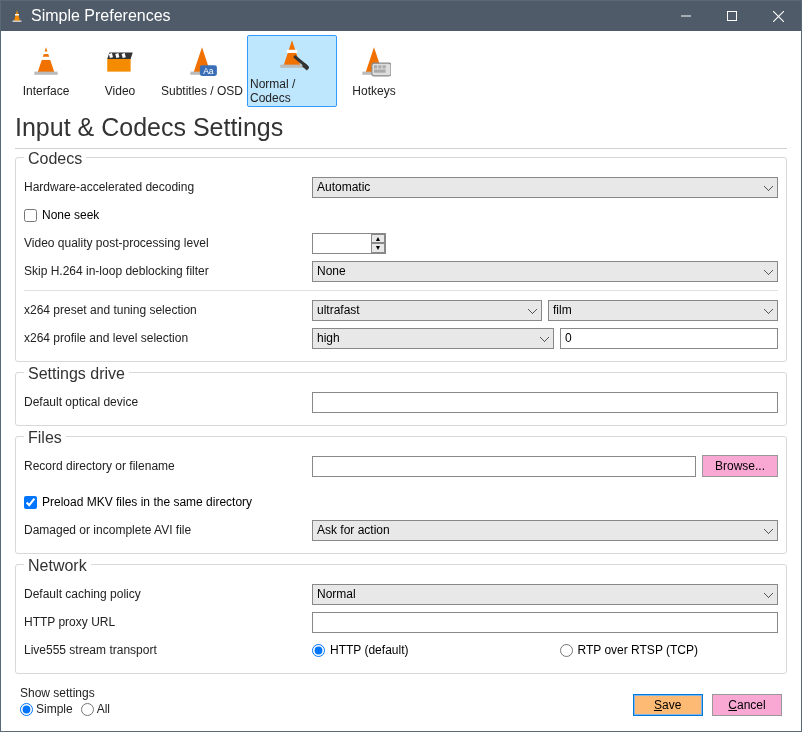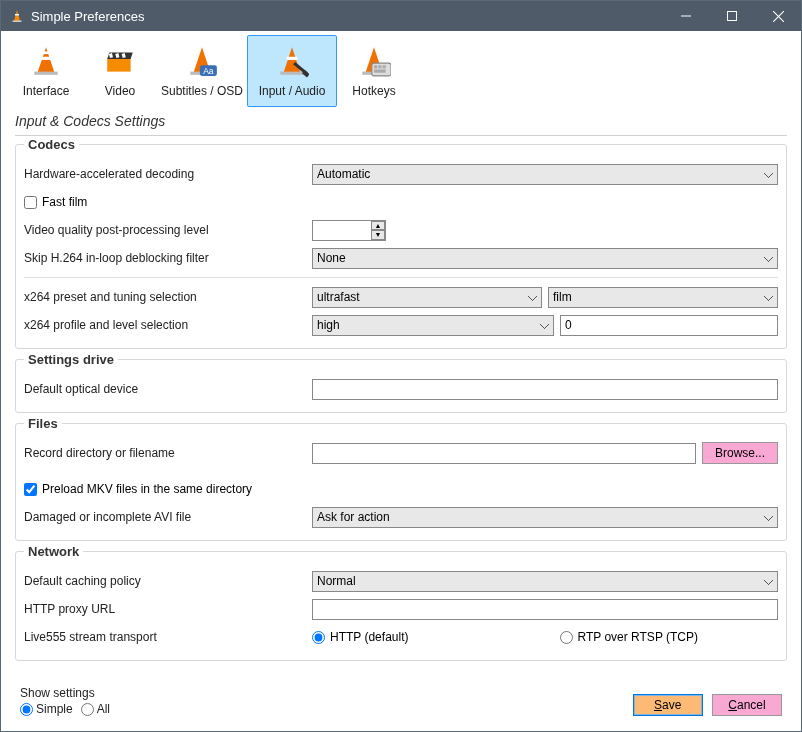--- a/index.html
+++ b/index.html
@@ -14,21 +14,21 @@
 }
 .titlebar {
   height: 30px;
   background: #4f5b68;
   color: #fff;
   display: flex;
   align-items: center;
   padding: 0 0 0 8px;
 }
 .titlebar .t-icon { width: 16px; height: 16px; margin-right: 6px; }
-.titlebar .t-title { flex: 1; font-size: 13px; }
+.titlebar .t-title { flex: 1; font-size: 16px; }
 .titlebar .winbtn {
   width: 46px; height: 30px;
   display: flex; align-items: center; justify-content: center;
   color: #fff; cursor: pointer;
 }
 .winbtn svg { width: 10px; height: 10px; }
 .winbtn.close svg { width: 11px; height: 11px; }
 
 .cone {
   display: inline-block;
@@ -55,46 +55,44 @@
 }
 .tab.wide { width: 90px; }
 .tab.sel {
   background: #bee6fd;
   border: 1px solid #3399ff;
 }
 .tab .ticon { width: 34px; height: 34px; display:flex; align-items:center; justify-content:center; }
 .tab .tlabel { margin-top: 6px; }
 
 .page-heading {
-  font-size: 14px;
+  font-size: 25px;
   color: #333;
   padding: 6px 14px 4px 14px;
-  font-style: italic;
 }
 .hr { height:1px; background:#d0d0d0; margin: 2px 14px 6px 14px; }
 
 .content {
   padding: 0 14px;
 }
 .grp {
   border: 1px solid #d8d8d8;
   border-radius: 3px;
   margin: 8px 0 10px 0;
   position: relative;
   padding: 14px 8px 8px 8px;
 }
 .grp > .legend {
   position: absolute;
   top: -8px;
   left: 8px;
   background: #fff;
   padding: 0 4px;
-  font-size: 13px;
+  font-size: 16px;
   color: #333;
-  font-weight: bold;
 }
 .row {
   display: flex;
   align-items: center;
   min-height: 26px;
   margin: 2px 0;
 }
 .lbl {
   width: 288px;
   color: #222;
@@ -240,21 +238,21 @@
   <div class="tab wide sel">
     <div class="ticon">
         <svg width="34" height="34" viewBox="0 0 32 32">
           <polygon points="16,3 24,27 8,27" fill="#f07000"></polygon>
           <rect x="11" y="12" width="10" height="3" fill="#fff"></rect>
           <rect x="5" y="26" width="22" height="3" fill="#bbb"></rect>
           <path d="M18 18 L30 28" stroke="#333" stroke-width="3"></path>
           <rect x="26" y="26" width="6" height="4" fill="#333" transform="rotate(40 29 28)"></rect>
         </svg>
       </div>
-    <div class="tlabel">Input / Audio</div>
+    <div class="tlabel">Normal / Codecs</div>
   </div>
   <div class="tab">
     <div class="ticon">
         <svg width="34" height="34" viewBox="0 0 32 32">
           <polygon points="16,3 24,27 8,27" fill="#f07000"></polygon>
           <rect x="5" y="26" width="22" height="3" fill="#bbb"></rect>
           <rect x="14" y="18" width="18" height="12" rx="2" fill="#ddd" stroke="#888"></rect>
           <rect x="16" y="20" width="3" height="3" fill="#aaa"></rect>
           <rect x="20" y="20" width="3" height="3" fill="#aaa"></rect>
           <rect x="24" y="20" width="3" height="3" fill="#aaa"></rect>
@@ -273,21 +271,21 @@
 <div class="grp">
   <div class="legend">Codecs</div>
 
   <div class="row">
     <div class="lbl">Hardware-accelerated decoding</div>
     <select class="sel-full"><option>Automatic</option></select>
   </div>
 
   <div class="row chk">
     <input type="checkbox" style="">
-    <span>Fast film</span>
+    <span>None seek</span>
   </div>
 
   <div class="row">
     <div class="lbl">Video quality post-processing level</div>
     <span class="numwrap">
       <input type="text" class="num" value="6" style="">
       <span class="spin">
             <div>▲</div>
             <div>▼</div>
           </span>

